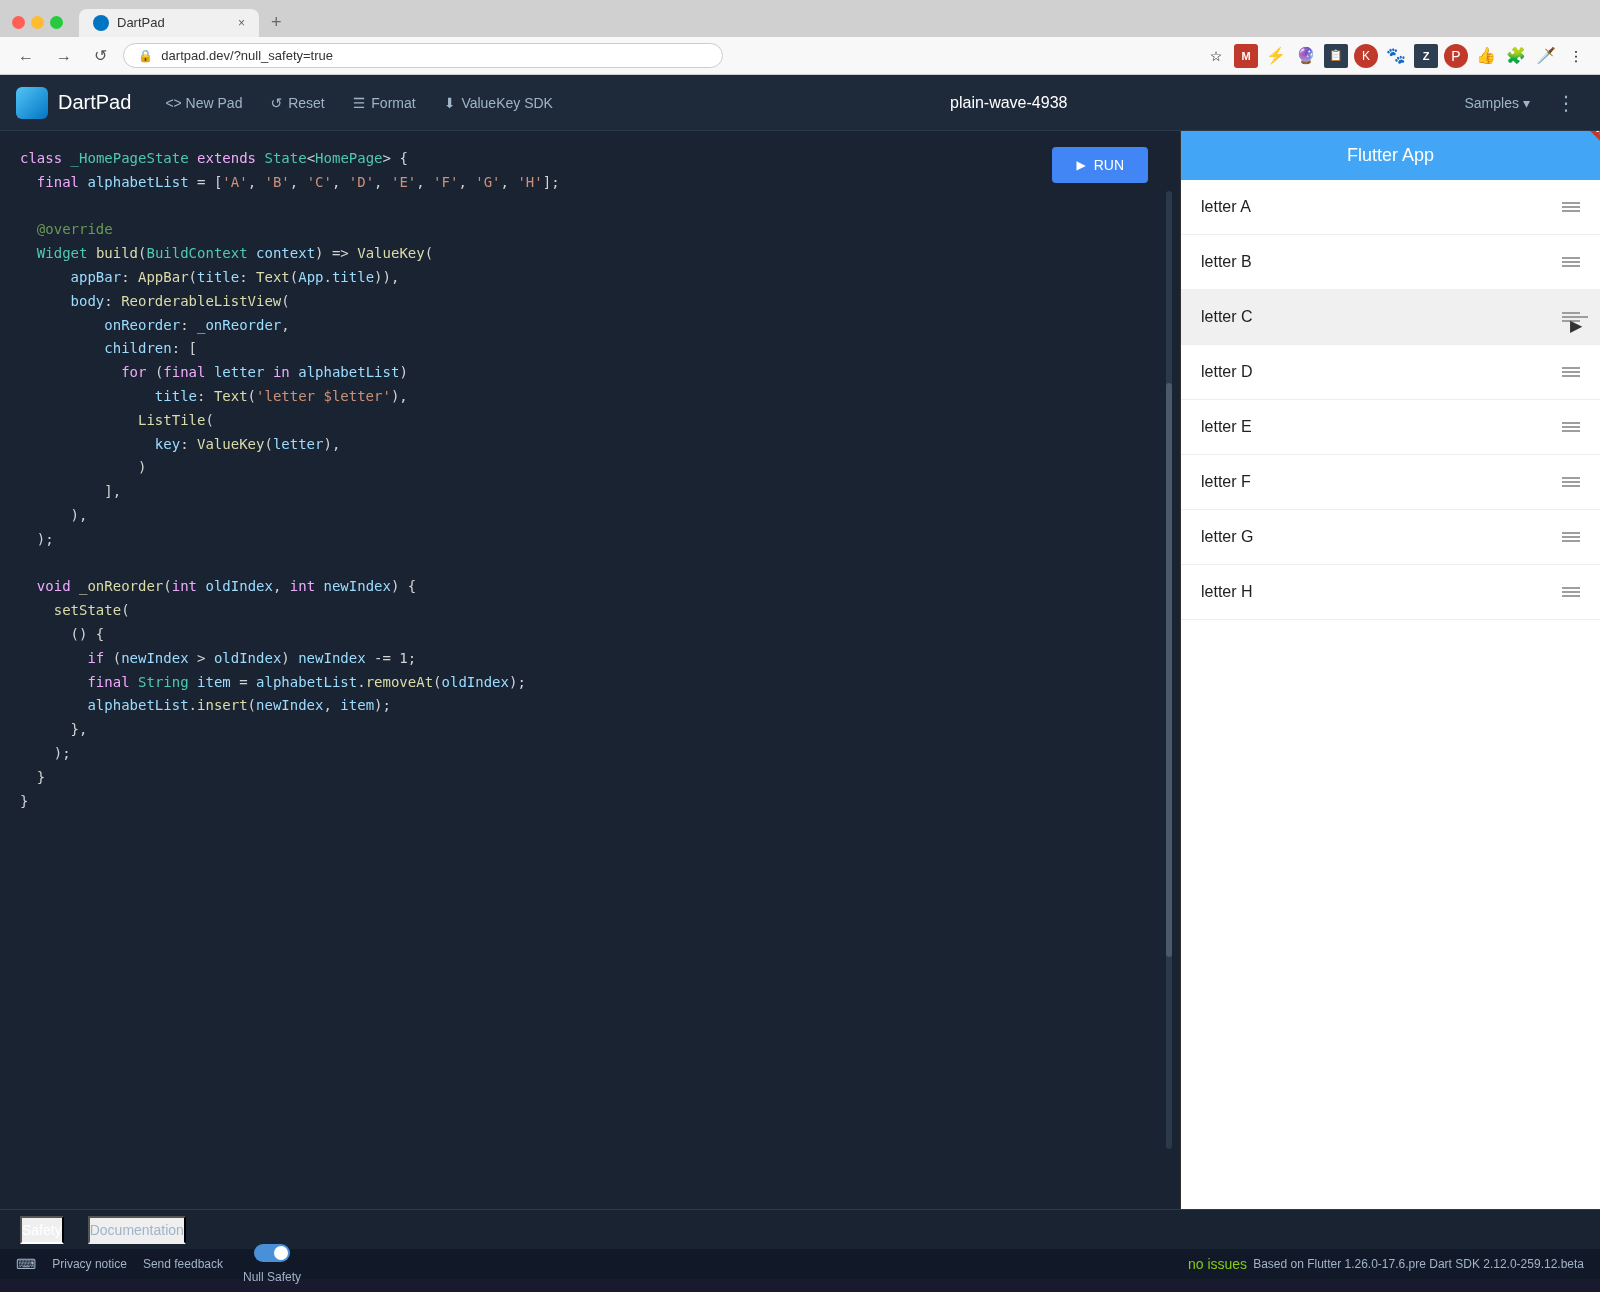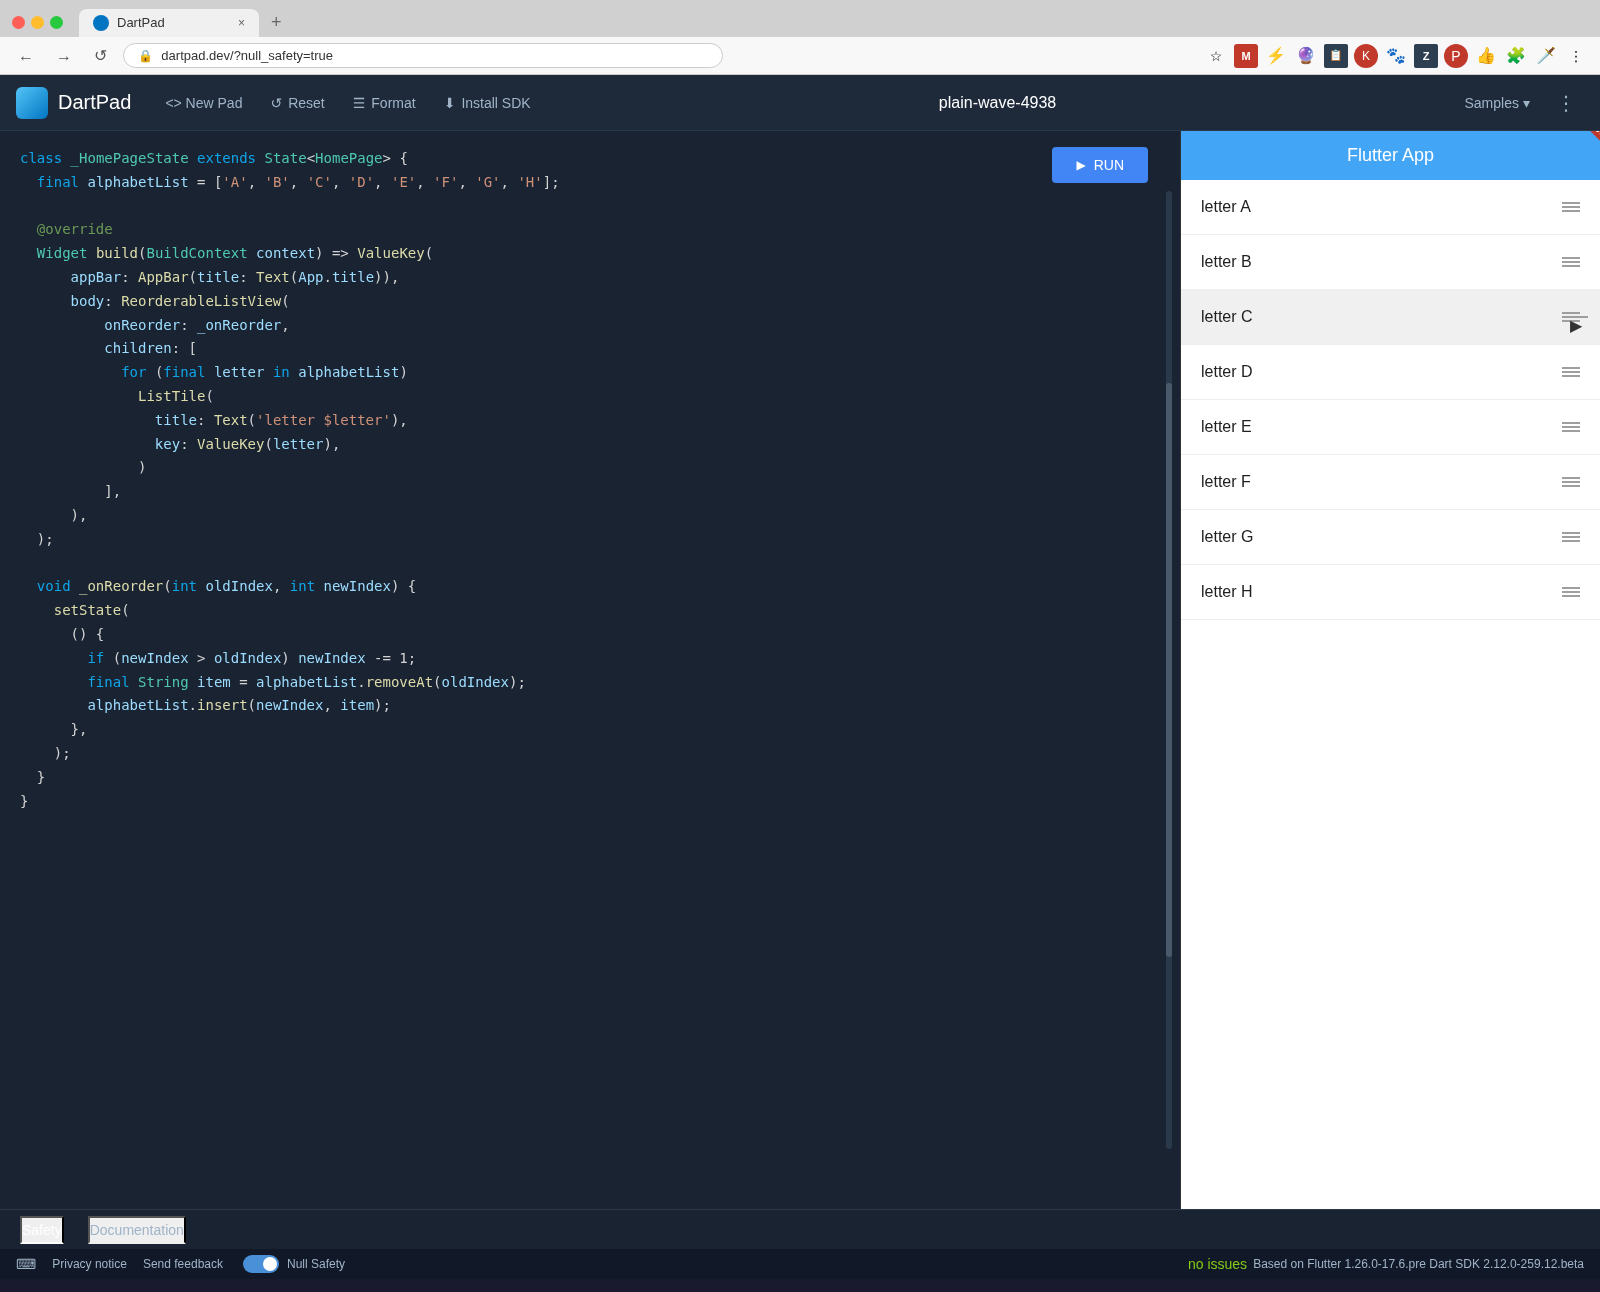--- a/index.html
+++ b/index.html
@@ -55,29 +55,29 @@
 
     
     .bottom-bar { display: flex; align-items: center; background: #1a2332; padding: 0 20px; height: 40px; border-top: 1px solid #2a3a4a; gap: 24px; }
     .bottom-tab { color: #a0b4c8; font-size: 14px; cursor: pointer; padding: 4px 0; border-bottom: 2px solid transparent; }
     .bottom-tab.active { color: white; border-bottom-color: white; }
 
     
     .status-bar { display: flex; align-items: center; background: #111827; padding: 0 16px; height: 30px; gap: 16px; }
     .keyboard-icon { color: #a0b4c8; font-size: 14px; }
     .status-link { color: #a0b4c8; font-size: 12px; cursor: pointer; text-decoration: none; }
-    .null-safety-toggle { display: flex; align-items: center; gap: 8px; margin-left: 4px; }
+    .null-safety-toggle { display: flex; align-items: center; gap: 8px; margin-left: 4px; flex-direction: column; }
     .toggle-track { width: 36px; height: 18px; background: #4a90d9; border-radius: 9px; position: relative; }
     .toggle-thumb { position: absolute; right: 2px; top: 2px; width: 14px; height: 14px; background: white; border-radius: 50%; }
     .status-right { margin-left: auto; display: flex; align-items: center; gap: 6px; }
     .no-issues { color: #84cc16; font-size: 14px; }
     .sdk-info { color: #a0b4c8; font-size: 12px; }
 
     
-    .kw-blue { color: #0ea5e9; }
+    .kw-blue { color: #f0abfc; }
     .kw-green { color: #4ec9b0; }
     .kw-orange { color: #ce9178; }
     .kw-yellow { color: #dcdcaa; }
     .kw-cyan { color: #9cdcfe; }
     .comment { color: #6a9955; }
     code { display: block; white-space: pre; color: #d4d4d4; line-height: 1.7; }
     .code-line { min-height: 1.7em; }
   </style>
 </head>
 <body>
@@ -135,21 +135,21 @@
     <button class="toolbar-btn">
       <span>↺</span>
       <span>Reset</span>
     </button>
     <button class="toolbar-btn">
       <span>☰</span>
       <span>Format</span>
     </button>
     <button class="toolbar-btn">
       <span>⬇</span>
-      <span>Install SDK</span>
+      <span>ValueKey SDK</span>
     </button>
     <span class="pad-name">plain-wave-4938</span>
     <button class="samples-btn">
       <span>Samples</span>
       <span>▾</span>
     </button>
     <button class="more-btn">⋮</button>
   </div>
 
   <div class="main-content">
@@ -164,22 +164,22 @@
         <code class="code-line"><span class="kw-blue">class</span> <span class="kw-green">_HomePageState</span> <span class="kw-blue">extends</span> <span class="kw-green">State</span>&lt;<span class="kw-green">HomePage</span>&gt; {</code>
         <code class="code-line">  <span class="kw-blue">final</span> <span class="kw-cyan">alphabetList</span> = [<span class="kw-orange">'A'</span>, <span class="kw-orange">'B'</span>, <span class="kw-orange">'C'</span>, <span class="kw-orange">'D'</span>, <span class="kw-orange">'E'</span>, <span class="kw-orange">'F'</span>, <span class="kw-orange">'G'</span>, <span class="kw-orange">'H'</span>];</code>
         <code class="code-line"></code>
         <code class="code-line">  <span class="comment">@override</span></code>
         <code class="code-line">  <span class="kw-green">Widget</span> <span class="kw-yellow">build</span>(<span class="kw-green">BuildContext</span> <span class="kw-cyan">context</span>) =&gt; <span class="kw-yellow">ValueKey</span>(</code>
         <code class="code-line">      <span class="kw-cyan">appBar</span>: <span class="kw-yellow">AppBar</span>(<span class="kw-cyan">title</span>: <span class="kw-yellow">Text</span>(<span class="kw-cyan">App</span>.<span class="kw-cyan">title</span>)),</code>
         <code class="code-line">      <span class="kw-cyan">body</span>: <span class="kw-yellow">ReorderableListView</span>(</code>
         <code class="code-line">          <span class="kw-cyan">onReorder</span>: <span class="kw-cyan">_onReorder</span>,</code>
         <code class="code-line">          <span class="kw-cyan">children</span>: [</code>
         <code class="code-line">            <span class="kw-blue">for</span> (<span class="kw-blue">final</span> <span class="kw-cyan">letter</span> <span class="kw-blue">in</span> <span class="kw-cyan">alphabetList</span>)</code>
+        <code class="code-line">                <span class="kw-cyan">title</span>: <span class="kw-yellow">Text</span>(<span class="kw-orange">'letter $letter'</span>),</code>
         <code class="code-line">              <span class="kw-yellow">ListTile</span>(</code>
-        <code class="code-line">                <span class="kw-cyan">title</span>: <span class="kw-yellow">Text</span>(<span class="kw-orange">'letter $letter'</span>),</code>
         <code class="code-line">                <span class="kw-cyan">key</span>: <span class="kw-yellow">ValueKey</span>(<span class="kw-cyan">letter</span>),</code>
         <code class="code-line">              )</code>
         <code class="code-line">          ],</code>
         <code class="code-line">      ),</code>
         <code class="code-line">  );</code>
         <code class="code-line"></code>
         <code class="code-line">  <span class="kw-blue">void</span> <span class="kw-yellow">_onReorder</span>(<span class="kw-blue">int</span> <span class="kw-cyan">oldIndex</span>, <span class="kw-blue">int</span> <span class="kw-cyan">newIndex</span>) {</code>
         <code class="code-line">    <span class="kw-yellow">setState</span>(</code>
         <code class="code-line">      () {</code>
         <code class="code-line">        <span class="kw-blue">if</span> (<span class="kw-cyan">newIndex</span> &gt; <span class="kw-cyan">oldIndex</span>) <span class="kw-cyan">newIndex</span> -= 1;</code>

